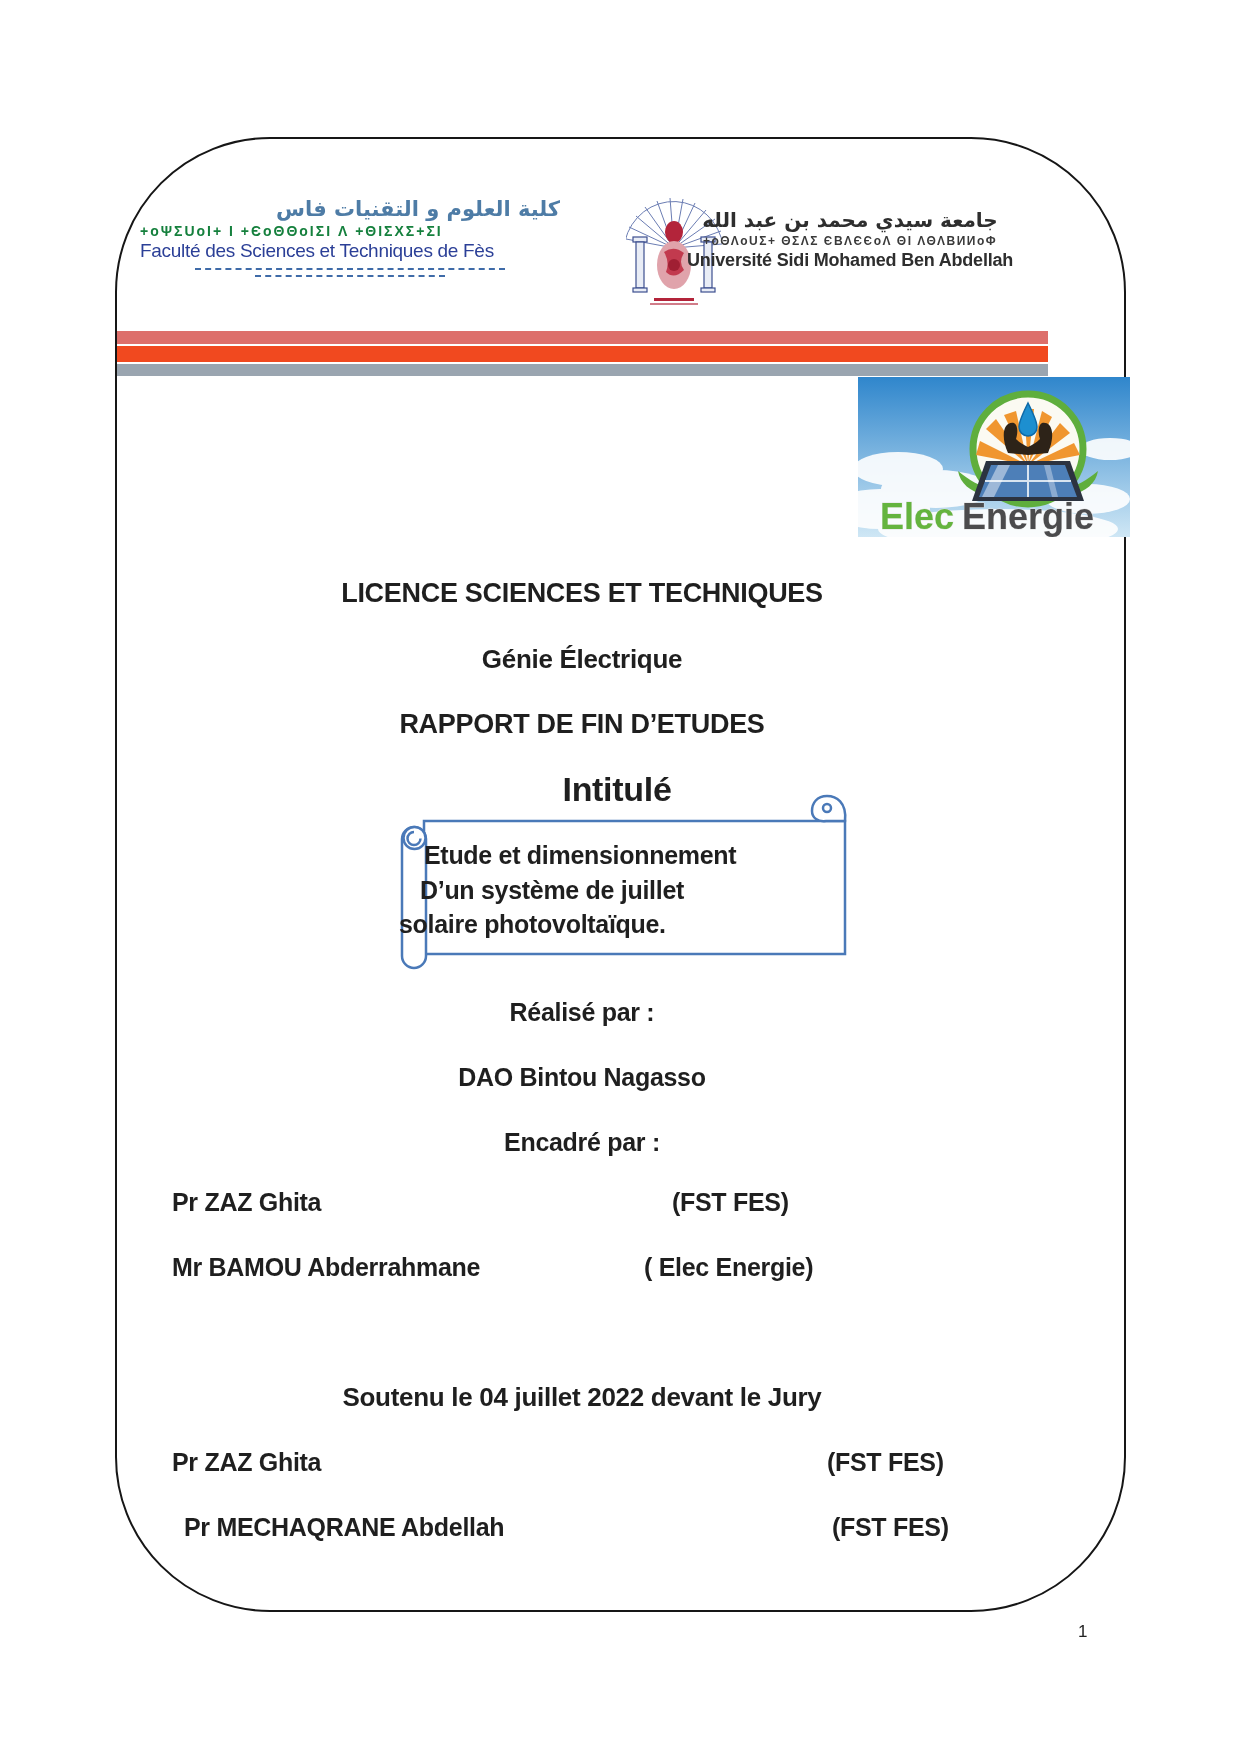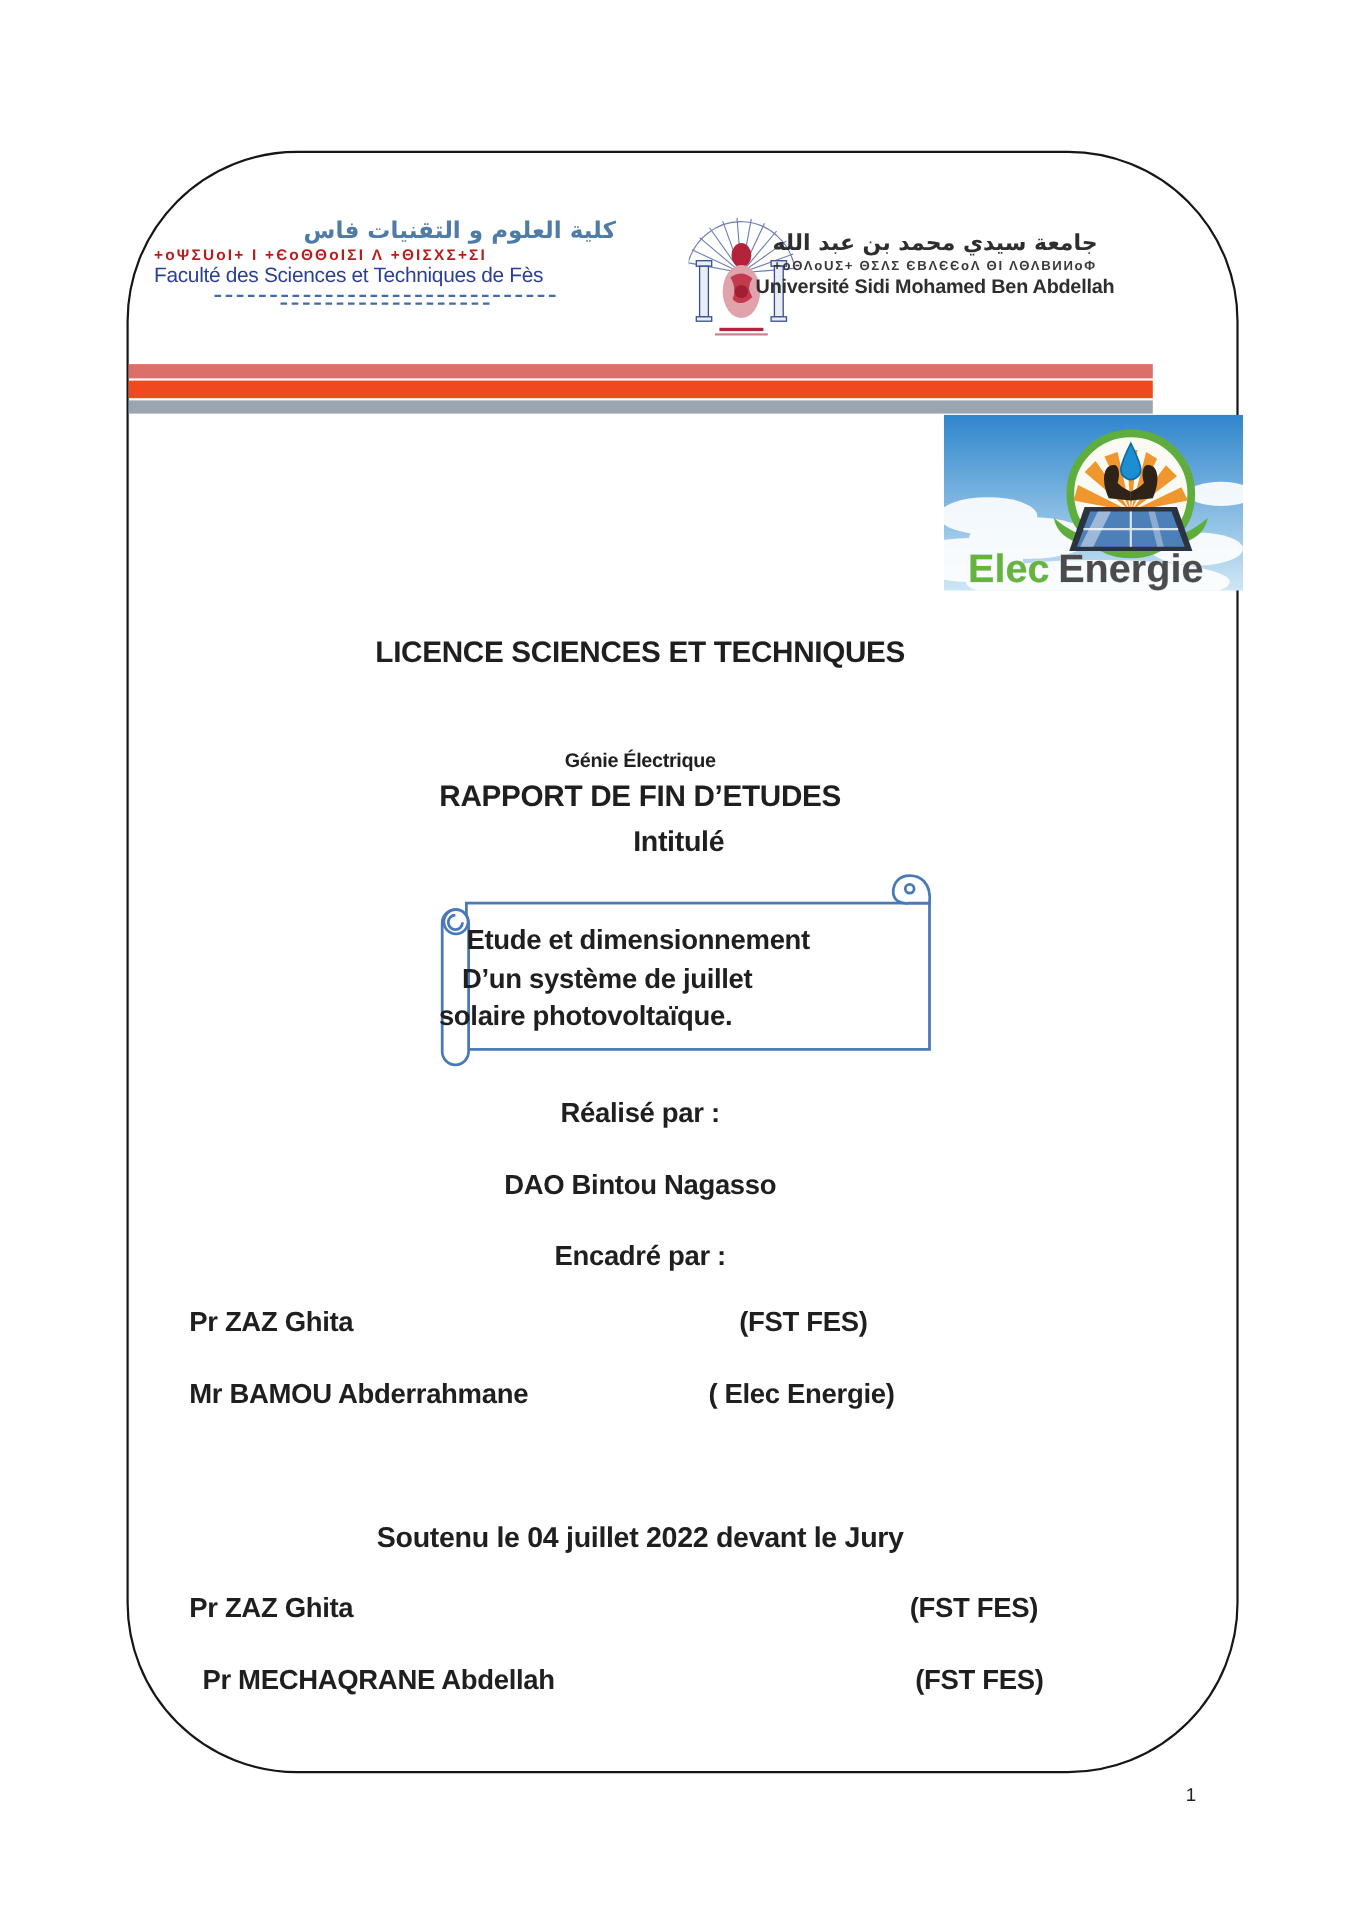--- a/index.html
+++ b/index.html
@@ -11,38 +11,38 @@
   .abs{position:absolute;}
   
   .frame{
     left:115px;top:137px;width:1007px;height:1471px;
     border:2px solid #161616;border-radius:155px;
   }
   
   .hdr-left{left:140px;top:197px;width:420px;line-height:1.15;}
   .hdr-right{left:665px;top:209px;width:370px;text-align:center;line-height:1.15;}
   .ar-left{font-family:"DejaVu Sans",sans-serif;font-size:21px;font-weight:700;color:var(--header_teal,#4e7ca6);}
-  .tif-left{font-size:14px;font-weight:700;color:#b91c1c;letter-spacing:2px;margin-top:2px;}
+  .tif-left{font-size:14px;font-weight:700;color:#15803d;letter-spacing:2px;margin-top:2px;}
   .fr-left{font-size:19px;font-weight:400;color:var(--faculty_blue,#2b3f97);letter-spacing:-0.3px;margin-top:1px;}
   .dash1{width:310px;margin:4px auto 0;border-bottom:2px dashed #3f6ba8;height:2px;}
   .dash2{width:190px;margin:3px auto 0;border-bottom:2px dashed #3f6ba8;height:2px;}
   .ar-right{font-family:"DejaVu Sans",sans-serif;font-size:20px;font-weight:700;color:#2e2e2e;}
   .tif-right{font-size:12px;font-weight:700;color:#3a3a3a;letter-spacing:1.5px;margin-top:3px;}
   .fr-right{font-size:18px;font-weight:700;color:#2e2e2e;letter-spacing:-0.2px;margin-top:1px;}
   
   .bar{left:117px;width:931px;}
   .bar.salmon{top:331px;height:13px;background:var(--bar_salmon,#dd6f6b);}
   .bar.orange{top:346px;height:16px;background:var(--bar_orange,#f1491f);}
   .bar.gray{top:364px;height:12px;background:var(--bar_gray,#9aa5b0);}
   
   .cline{left:117px;width:930px;text-align:center;font-weight:700;letter-spacing:-0.3px;line-height:30px;}
   .t1{top:578px;font-size:27px;}
-  .t2{top:676px;font-size:18px;}
+  .t2{top:644px;font-size:26px;}
   .t3{top:709px;font-size:27px;}
-  .t4{top:750px;font-size:26px;transform:translateX(35px);}
+  .t4{top:774px;font-size:34px;transform:translateX(35px);}
   .realise{top:997px;font-size:25px;}
   .author{top:1062px;font-size:25px;}
   .encadre{top:1127px;font-size:25px;}
   .defense{top:1382px;font-size:26px;}
   
   .bline{font-weight:700;font-size:25px;letter-spacing:-0.3px;line-height:28px;white-space:nowrap;}
   .b1{left:424px;top:841px;}
   .b2{left:420px;top:876px;}
   .b3{left:399px;top:910px;}
   

